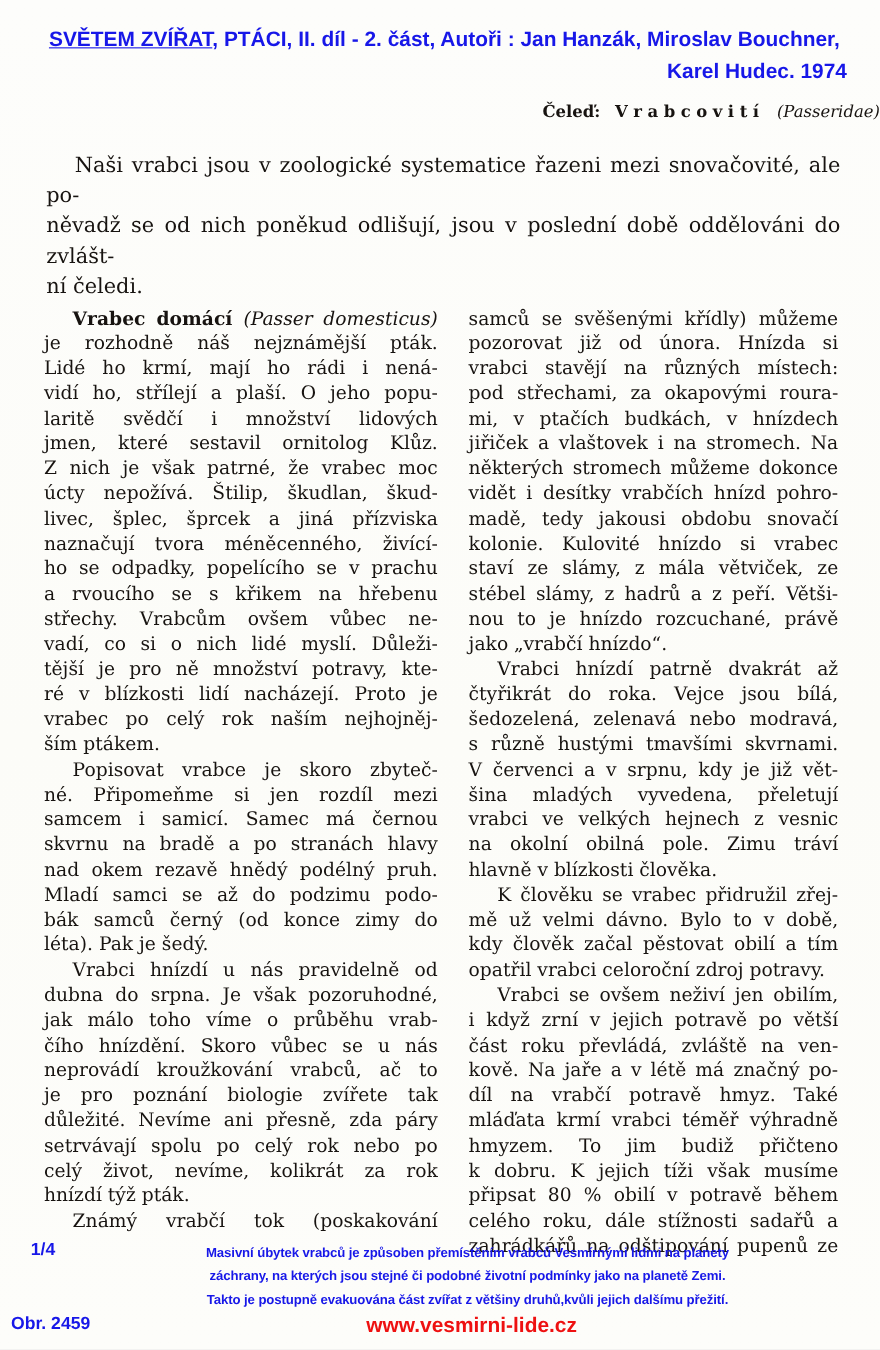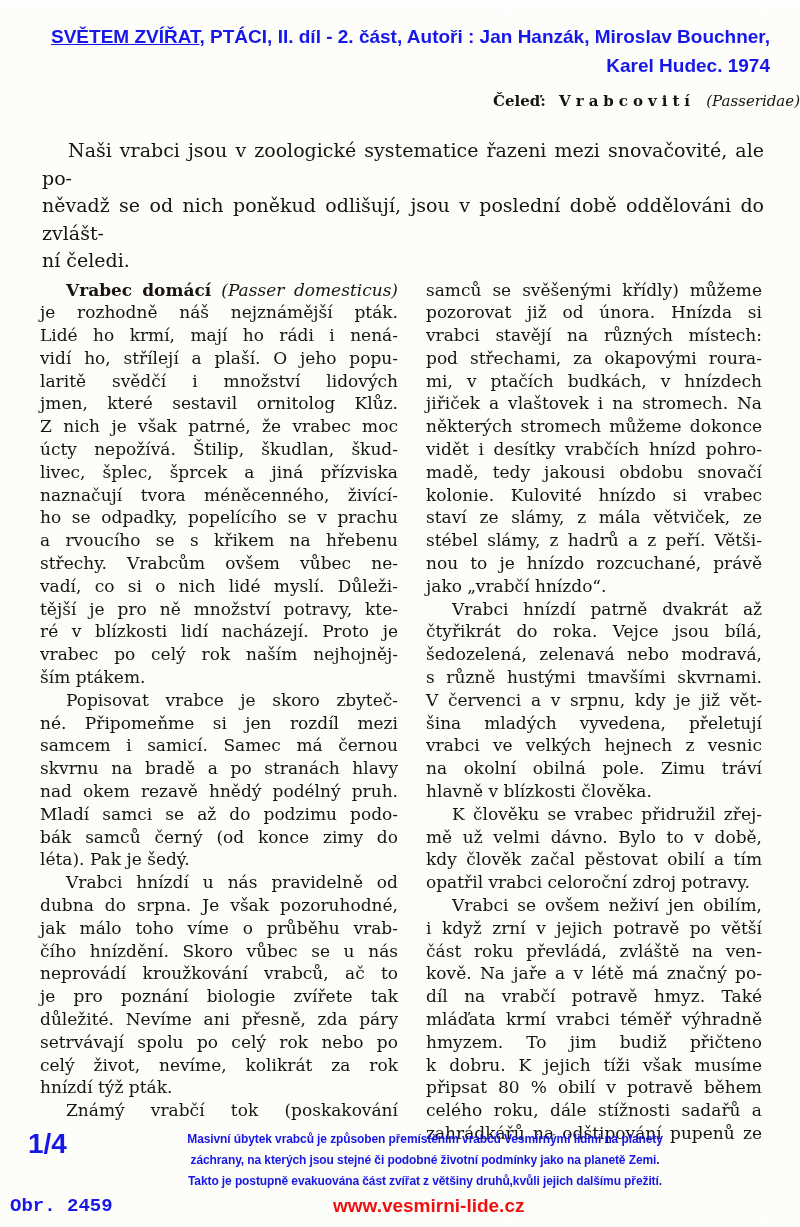--- a/index.html
+++ b/index.html
@@ -14,21 +14,21 @@
   }
   
   .header{
     padding:22px 30px 0 38px;
     font-family:"Liberation Sans", sans-serif;
     font-weight:bold;
     font-size:19px;
     line-height:29px;
     color:var(--blue);
   }
-  .h-line1{text-align:right;white-space:nowrap;}
+  .h-line1{text-align:center;white-space:nowrap;}
   .h-line2{text-align:right;}
   .u{text-decoration:underline;}
   
   .chapter-heading{
     margin-top:12px;
     text-align:right;
     font-size:15px;
     font-weight:bold;
   }
   .ch-family{letter-spacing:5px;margin:0 6px 0 8px;}
@@ -55,34 +55,34 @@
     text-align-last:justify;
   }
   .ln.end{text-align-last:left;}
   .ln.ind{text-indent:26px;}
   .b{font-weight:bold;}
   .i{font-style:italic;}
   
   .page-marker{
     position:absolute;left:28px;top:1128px;
     font-family:"Liberation Sans", sans-serif;
-    font-weight:bold;font-size:28px;color:var(--blue);
+    font-weight:bold;font-size:16px;color:var(--blue);
   }
   .caption{
     position:absolute;left:80px;top:1129px;width:690px;
     text-align:center;
     font-family:"Liberation Sans", sans-serif;
     font-weight:bold;font-size:12px;line-height:21px;
     color:var(--blue);
     letter-spacing:-0.1px;
   }
   .figure-label{
     position:absolute;left:10px;top:1195px;
-    font-family:Liberation Mono, monospace;
-    font-weight:bold;font-size:19px;color:var(--blue);
+    font-family:Liberation Sans, sans-serif;
+    font-weight:bold;font-size:16px;color:var(--blue);
   }
   .website{
     position:absolute;left:333px;top:1195px;
     font-family:"Liberation Sans", sans-serif;
     font-weight:bold;font-size:19px;color:var(--red);
   }
 </style>
 </head>
 <body>
 

